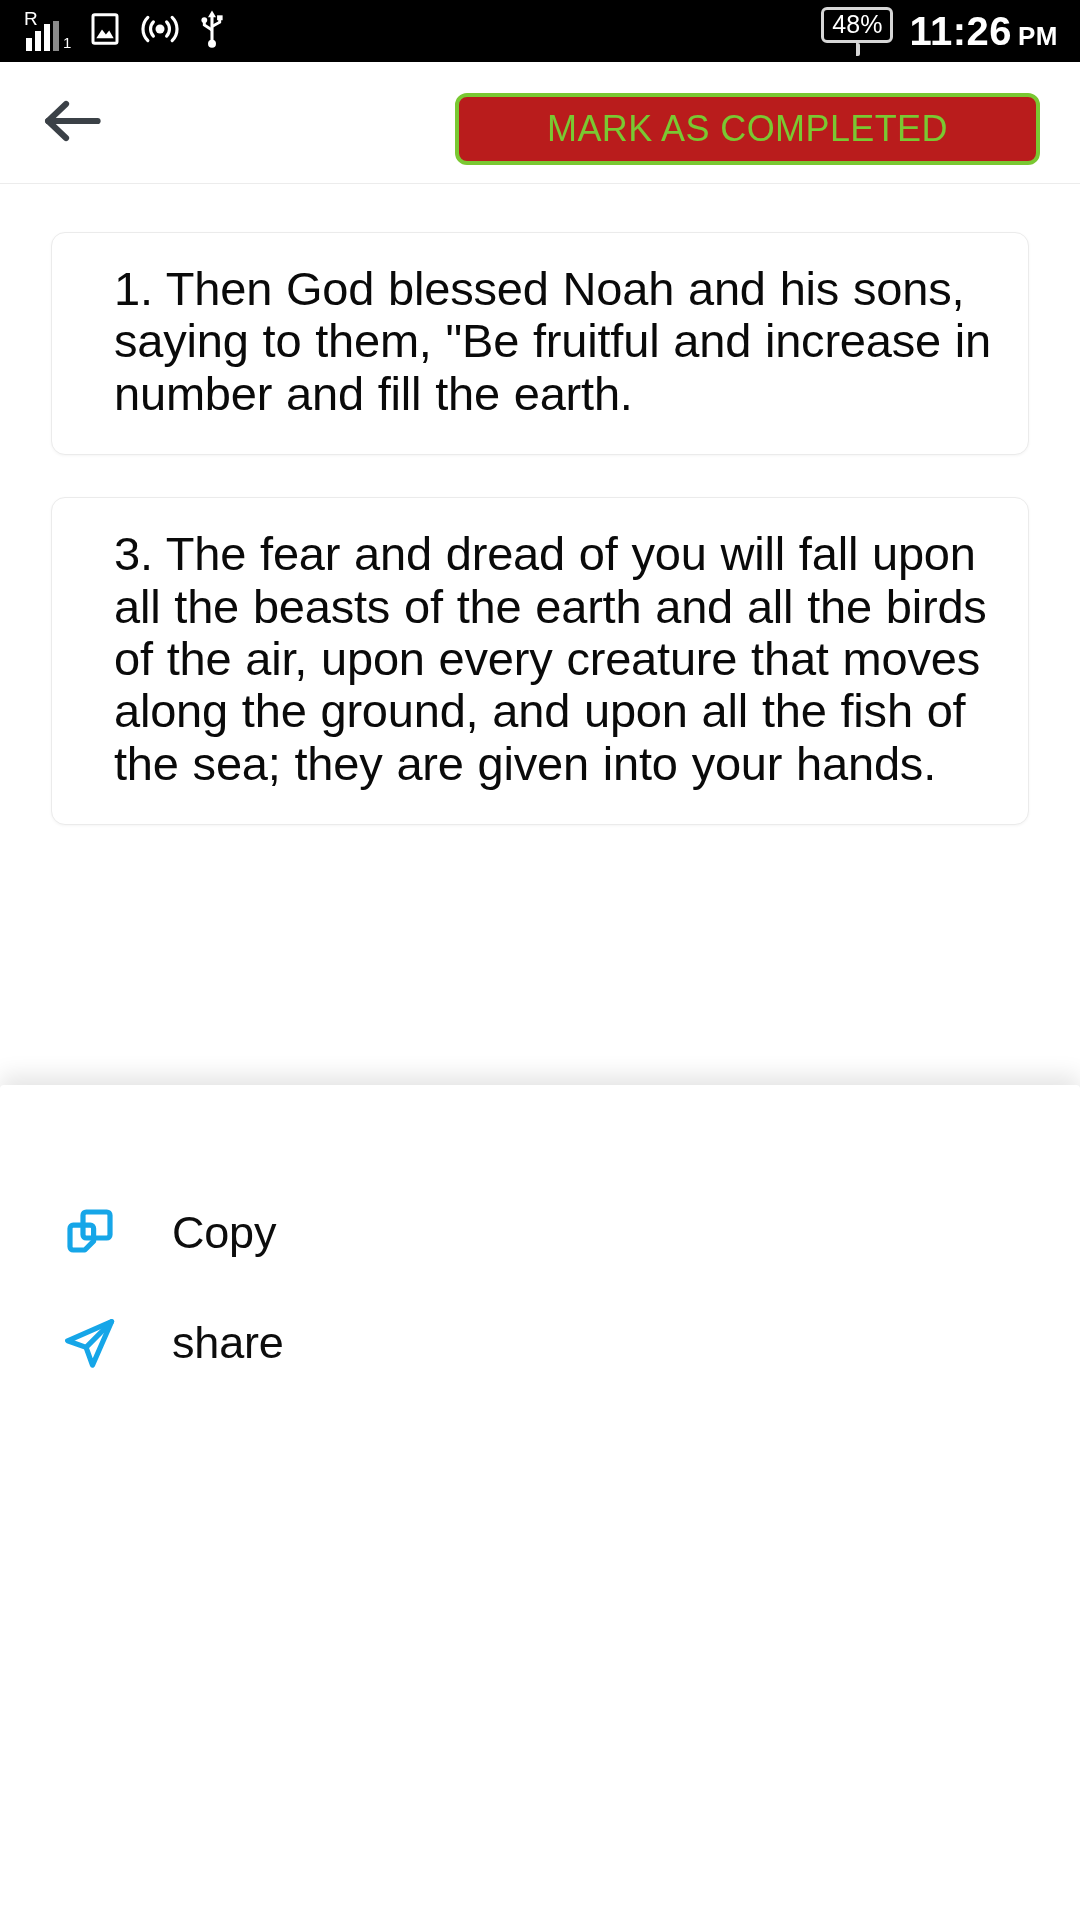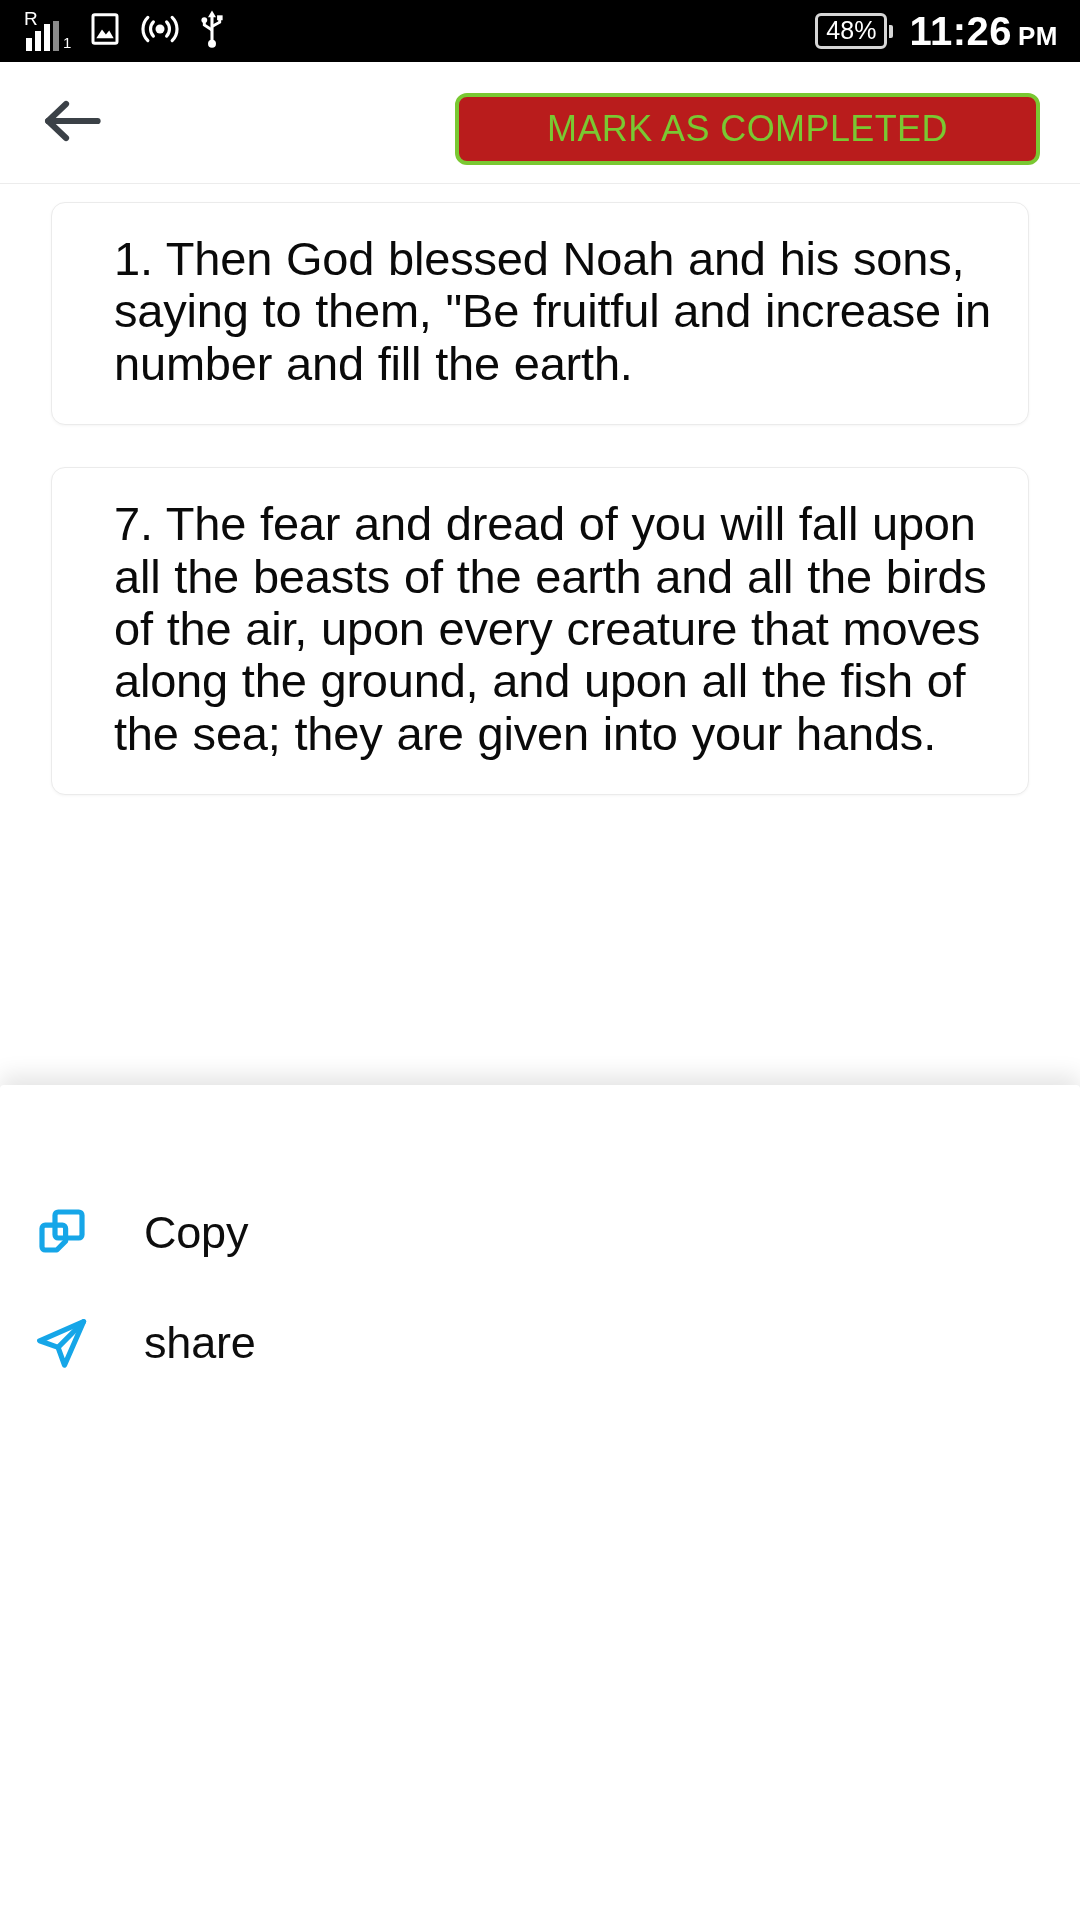--- a/index.html
+++ b/index.html
@@ -73,20 +73,21 @@
     color: #ffffff;
     font-size: 15px;
     line-height: 1;
     align-self: flex-end;
     margin-left: 4px;
     margin-bottom: 1px;
   }
   .battery {
     display: inline-flex;
     align-items: center;
+    flex-direction: column;
   }
   .battery-body {
     border: 3px solid #d6d6d6;
     border-radius: 6px;
     padding: 2px 8px 3px 8px;
     color: #ffffff;
     font-size: 25px;
     line-height: 1;
     letter-spacing: 0px;
   }
@@ -164,21 +165,21 @@
   }
   .verse-card {
     position: relative;
     margin: 0 51px 42px 51px;
     background: #ffffff;
     border: 1px solid #ebebeb;
     border-radius: 14px;
     box-shadow: 0 1px 3px rgba(0,0,0,0.045);
     padding: 30px 36px 34px 62px;
   }
-  .verse-card:first-child { margin-top: 18px; }
+  .verse-card:first-child { margin-top: 48px; }
   .verse-text {
     font-size: 47px;
     line-height: 1.115;
     color: #0a0a0a;
     letter-spacing: -0.2px;
     word-spacing: 1px;
   }
 
   
   #bottom-sheet {
@@ -189,21 +190,21 @@
     height: 835px;
     background: #ffffff;
     border-radius: 4px 4px 0 0;
     box-shadow: 0 -10px 22px rgba(0,0,0,0.10);
     padding-top: 92px;
   }
   .sheet-item {
     display: flex;
     align-items: center;
     height: 110px;
-    padding-left: 32px;
+    padding-left: 60px;
     cursor: pointer;
     background: transparent;
   }
   .sheet-icon {
     width: 60px;
     min-width: 60px;
     height: 60px;
     display: flex;
     align-items: center;
     justify-content: center;
@@ -289,21 +290,21 @@
     </div>
   </div>
 
   <div id="content">
 
     <div class="verse-card">
       <div class="verse-text">1. Then God blessed Noah and his sons, saying to them, "Be fruitful and increase in number and fill the earth.</div>
     </div>
 
     <div class="verse-card">
-      <div class="verse-text">7. The fear and dread of you will fall upon all the beasts of the earth and all the birds of the air, upon every creature that moves along the ground, and upon all the fish of the sea; they are given into your hands.</div>
+      <div class="verse-text">3. The fear and dread of you will fall upon all the beasts of the earth and all the birds of the air, upon every creature that moves along the ground, and upon all the fish of the sea; they are given into your hands.</div>
     </div>
 
   </div>
 
   <div id="bottom-sheet">
 
     <div class="sheet-item">
       <span class="sheet-icon">
         <svg width="56" height="56" viewBox="0 0 28 28">
           <rect x="10.5" y="4" width="13.5" height="13" rx="1.6" fill="none" stroke="#16A6E8" stroke-width="2.6"></rect>

